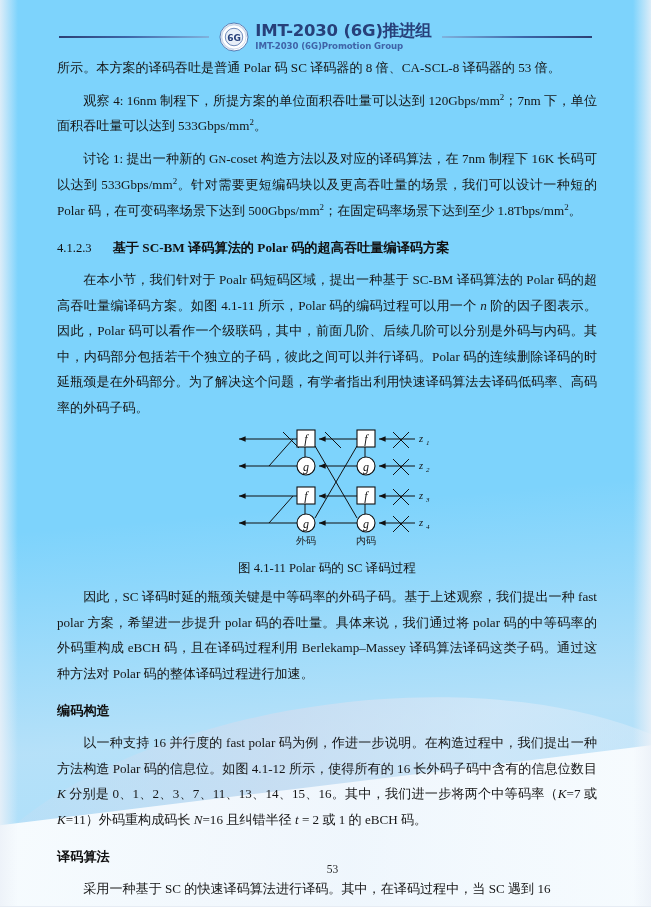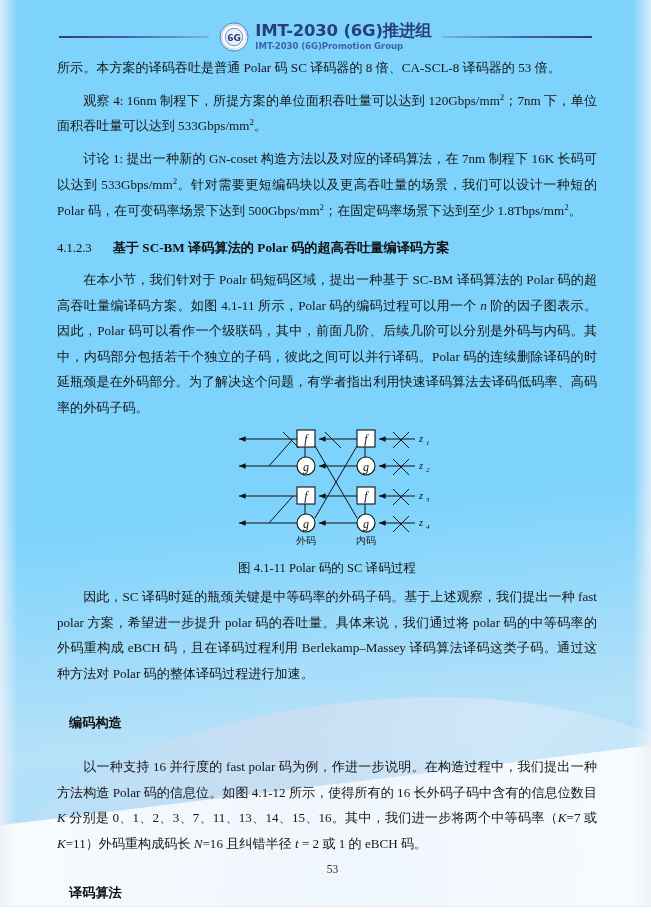--- a/index.html
+++ b/index.html
@@ -159,21 +159,21 @@
     line-height: 24px;
     font-weight: bold;
     color: #111;
   }
   h3.section .num {
     font-weight: normal;
     font-size: 12.6px;
     margin-right: 21px;
   }
   h4.subhead {
-    margin: 12px;
+    margin: 0;
     font-size: 13.2px;
     line-height: 24px;
     font-weight: bold;
     color: #111;
   }
 
   sup { font-size: 0.68em; vertical-align: super; line-height: 0; }
   .ital { font-style: italic; }
   .smallcap { font-size: 0.82em; }
 

